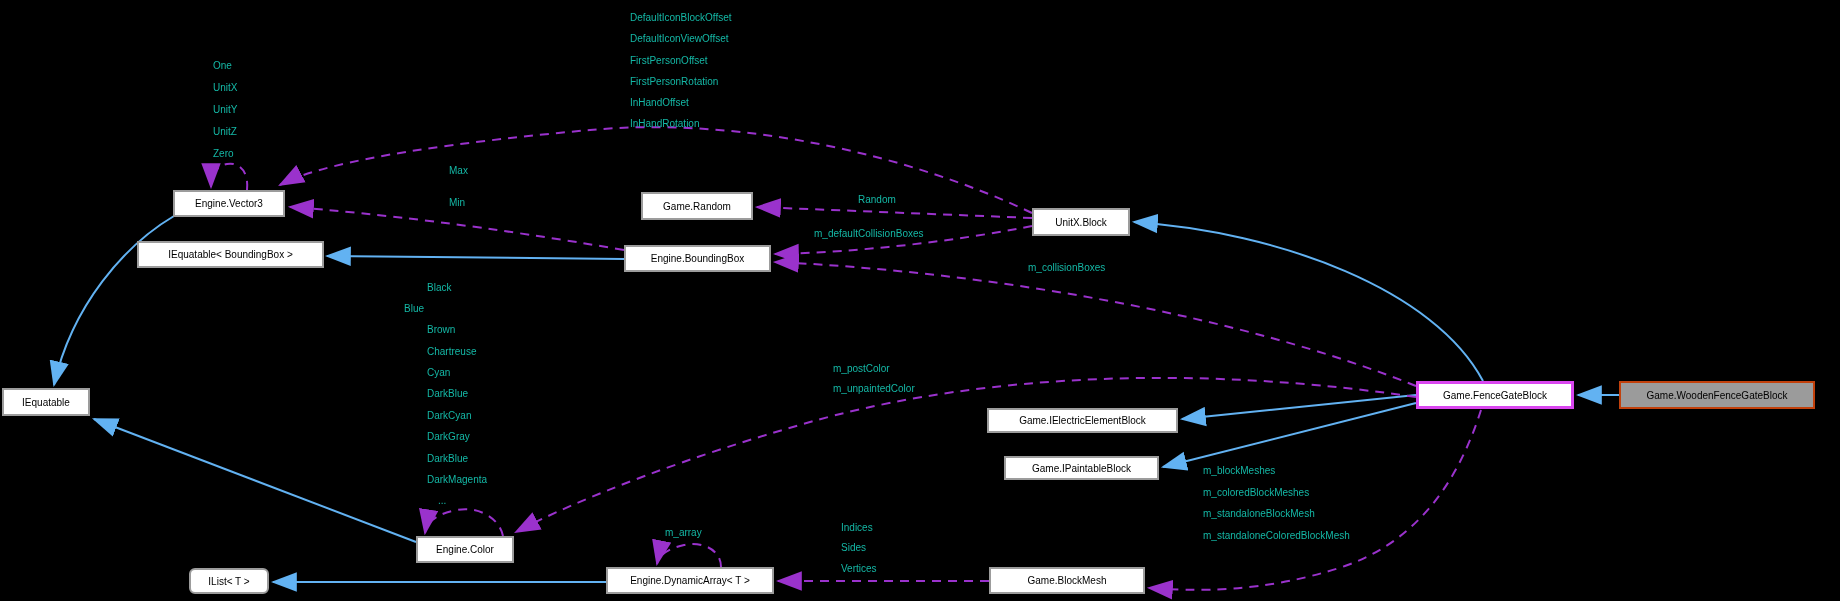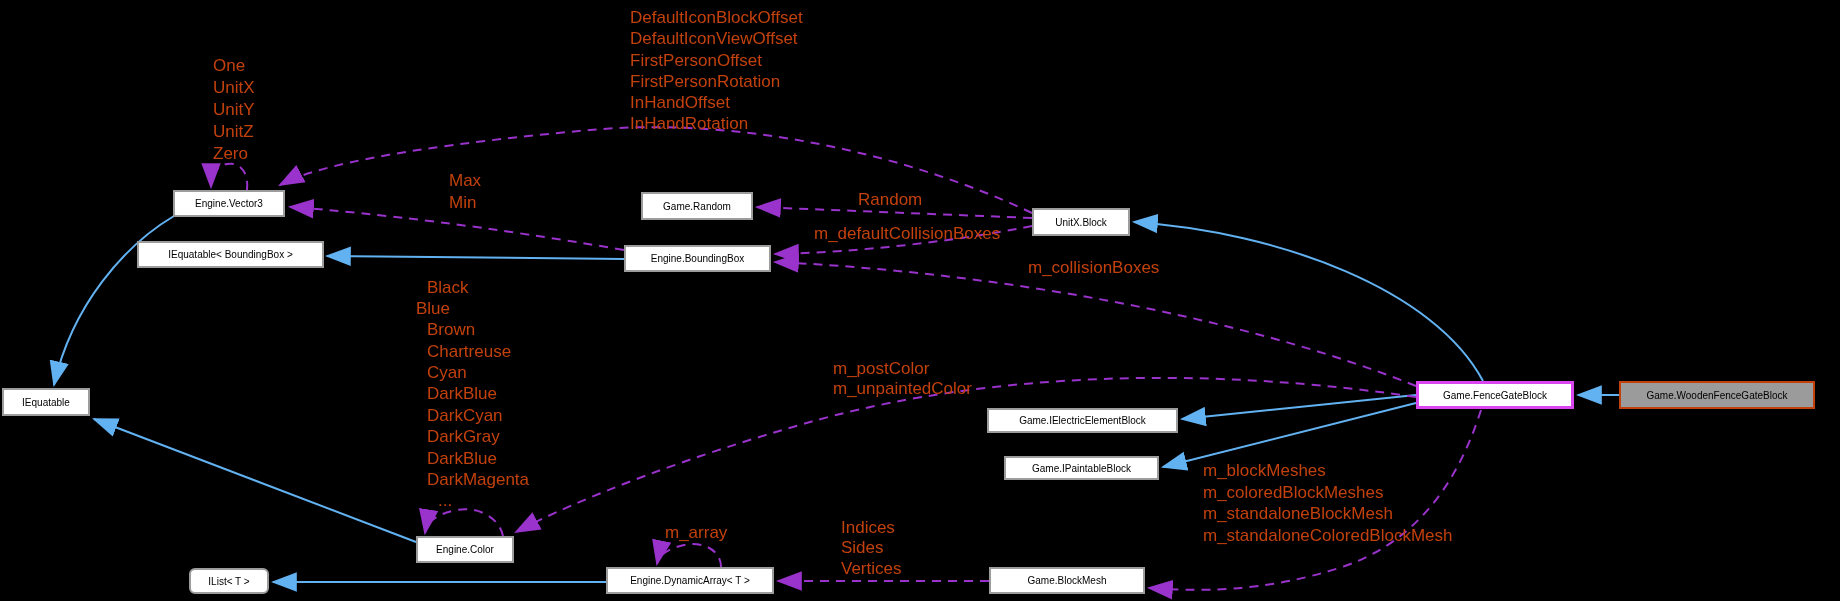--- a/index.html
+++ b/index.html
@@ -11,21 +11,21 @@
   .edge-blue{stroke:#62b2f2;stroke-width:2;fill:none;}
   .edge-purple{stroke:#9a32cc;stroke-width:2;fill:none;stroke-dasharray:9 7;}
   .node{
     position:absolute;background:#fff;border:2px solid #9c9c9c;color:#000;
     display:flex;align-items:center;justify-content:center;
     font-size:10px;white-space:nowrap;box-sizing:border-box;cursor:pointer;
   }
   .node.highlight{border:3px solid #d946ef;}
   .node.gray{background:#9b9b9b;border:2px solid #c2410c;}
   .edge-label{
-    position:absolute;color:#c2410c;font-size:17px;line-height:21px;height:21px;
+    position:absolute;color:#14b8a6;font-size:10px;line-height:21px;height:21px;
     white-space:nowrap;
   }
 </style>
 </head>
 <body>
 
 <div id="canvas">
 
   <svg id="edges" xmlns="http://www.w3.org/2000/svg" width="1840" height="601" viewBox="0 0 1840 601">
     <defs>
@@ -80,27 +80,27 @@
       <div class="edge-label" style="left: 213px; top: 77px;">UnitX</div>
       <div class="edge-label" style="left: 213px; top: 99px;">UnitY</div>
       <div class="edge-label" style="left: 213px; top: 121px;">UnitZ</div>
       <div class="edge-label" style="left: 213px; top: 143px;">Zero</div>
       <div class="edge-label" style="left: 630px; top: 7px;">DefaultIconBlockOffset</div>
       <div class="edge-label" style="left: 630px; top: 28px;">DefaultIconViewOffset</div>
       <div class="edge-label" style="left: 630px; top: 50px;">FirstPersonOffset</div>
       <div class="edge-label" style="left: 630px; top: 71px;">FirstPersonRotation</div>
       <div class="edge-label" style="left: 630px; top: 92px;">InHandOffset</div>
       <div class="edge-label" style="left: 630px; top: 113px;">InHandRotation</div>
-      <div class="edge-label" style="left: 449px; top: 170px;">Max</div>
+      <div class="edge-label" style="left: 449px; top: 160px;">Max</div>
       <div class="edge-label" style="left: 449px; top: 192px;">Min</div>
       <div class="edge-label" style="left: 858px; top: 189px;">Random</div>
       <div class="edge-label" style="left: 814px; top: 223px;">m_defaultCollisionBoxes</div>
       <div class="edge-label" style="left: 1028px; top: 257px;">m_collisionBoxes</div>
       <div class="edge-label" style="left: 427px; top: 277px;">Black</div>
-      <div class="edge-label" style="left: 416px; top: 298px; text-align: center;">Blue</div>
+      <div class="edge-label" style="left: 404px; top: 298px; text-align: center;">Blue</div>
       <div class="edge-label" style="left: 427px; top: 319px;">Brown</div>
       <div class="edge-label" style="left: 427px; top: 341px;">Chartreuse</div>
       <div class="edge-label" style="left: 427px; top: 362px;">Cyan</div>
       <div class="edge-label" style="left: 427px; top: 383px;">DarkBlue</div>
       <div class="edge-label" style="left: 427px; top: 405px;">DarkCyan</div>
       <div class="edge-label" style="left: 427px; top: 426px;">DarkGray</div>
       <div class="edge-label" style="left: 427px; top: 448px;">DarkBlue</div>
       <div class="edge-label" style="left: 427px; top: 469px;">DarkMagenta</div>
       <div class="edge-label" style="left: 438px; top: 490px;">...</div>
       <div class="edge-label" style="left: 833px; top: 358px;">m_postColor</div>

